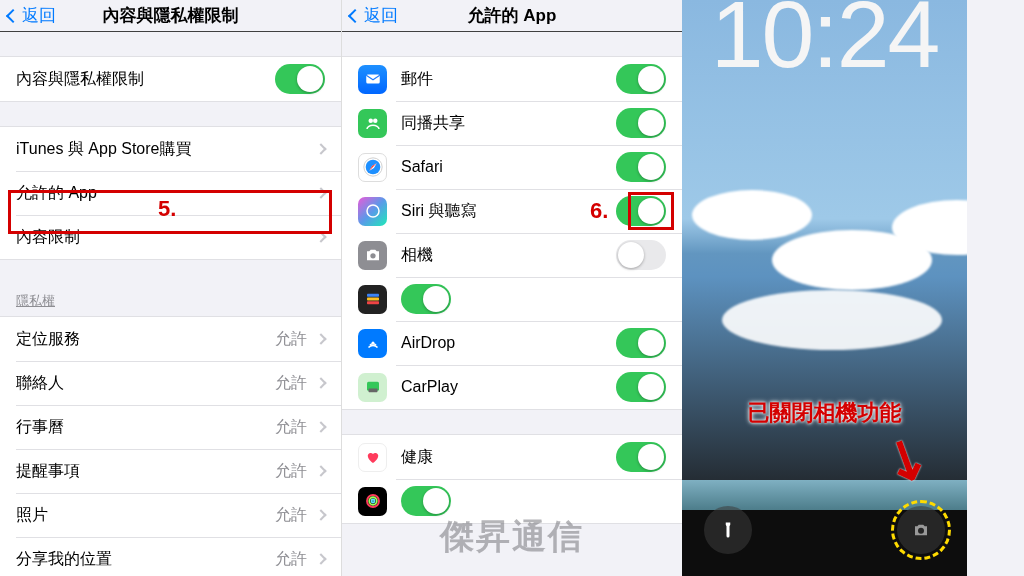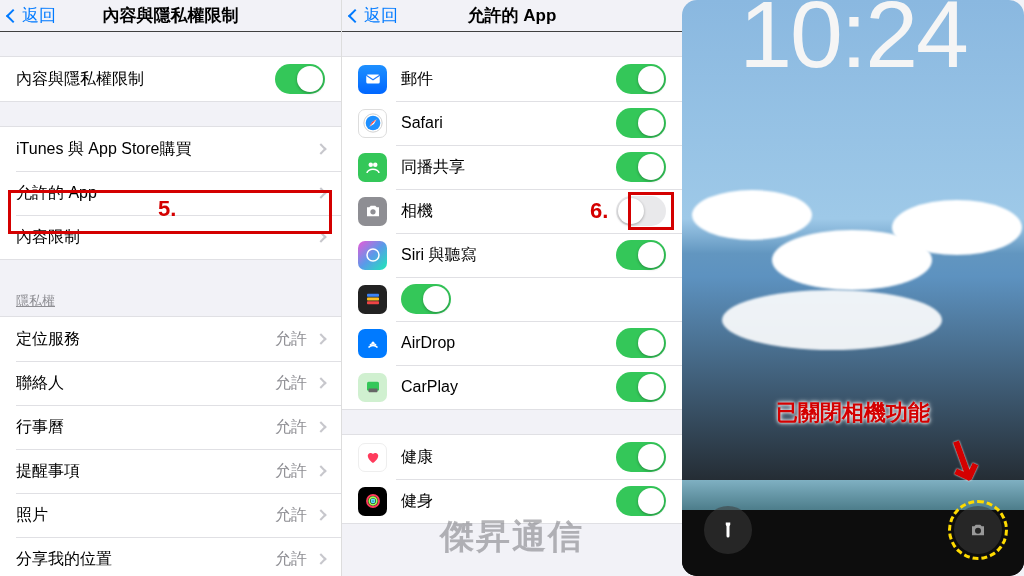--- a/index.html
+++ b/index.html
@@ -12,21 +12,21 @@
     display: flex;
   }
   .panel {
     height: 576px;
     overflow: hidden;
     position: relative;
     flex-shrink: 0;
   }
   .panel-1 { width: 341px; background:#f2f2f7; }
   .panel-2 { width: 341px; background:#f2f2f7; border-left:1px solid #ddd; }
-  .panel-3 { width: 342px; position: relative; border-radius: 15px; }
+  .panel-3 { width: 285px; position: relative; }
 
   
   .navbar {
     height: 32px;
     display:flex;
     align-items:center;
     justify-content:center;
     position:relative;
     background:#f2f2f7;
     border-bottom:1px solid #404040;
@@ -337,66 +337,66 @@
               <rect x="3" y="6" width="18" height="12" rx="2" fill="#fff"></rect>
               <path d="M3 7l9 6 9-6" stroke="#1e7bff" stroke-width="1.5" fill="none"></path>
             </svg>
           </div>
           <span class="label">郵件</span>
           <div class="toggle ">
             <div class="knob"></div>
           </div>
         </div>
         <div class="row withicon">
+          <div class="appicon ic-shareplay">
+            <svg viewBox="0 0 24 24" width="18" height="18">
+              <circle cx="9" cy="9" r="3" fill="#fff"></circle>
+              <circle cx="15" cy="9" r="3" fill="#fff"></circle>
+              <path d="M4 20c0-3 4-5 8-5s8 2 8 5" stroke="#fff" stroke-width="2" fill="none"></path>
+            </svg>
+          </div>
+          <span class="label">同播共享</span>
+          <div class="toggle ">
+            <div class="knob"></div>
+          </div>
+        </div>
+        <div class="row withicon">
           <div class="appicon ic-safari">
             <svg viewBox="0 0 24 24" width="22" height="22">
               <circle cx="12" cy="12" r="10" fill="#fff" stroke="#ccc"></circle>
               <circle cx="12" cy="12" r="8" fill="#1e90ff"></circle>
               <path d="M8 16l3-5 5-3-3 5z" fill="#fff"></path>
               <path d="M8 16l3-5 5-3" fill="#ff3b30"></path>
             </svg>
           </div>
           <span class="label">Safari</span>
           <div class="toggle ">
             <div class="knob"></div>
           </div>
         </div>
         <div class="row withicon">
-          <div class="appicon ic-shareplay">
-            <svg viewBox="0 0 24 24" width="18" height="18">
-              <circle cx="9" cy="9" r="3" fill="#fff"></circle>
-              <circle cx="15" cy="9" r="3" fill="#fff"></circle>
-              <path d="M4 20c0-3 4-5 8-5s8 2 8 5" stroke="#fff" stroke-width="2" fill="none"></path>
-            </svg>
-          </div>
-          <span class="label">同播共享</span>
+          <div class="appicon ic-siri">
+            <svg viewBox="0 0 24 24" width="18" height="18">
+              <circle cx="12" cy="12" r="8" fill="none" stroke="#fff" stroke-width="2"></circle>
+            </svg>
+          </div>
+          <span class="label">Siri 與聽寫</span>
           <div class="toggle ">
             <div class="knob"></div>
           </div>
         </div>
         <div class="row withicon">
           <div class="appicon ic-camera">
             <svg viewBox="0 0 24 24" width="18" height="18">
               <path fill="#fff" d="M4 7h3l2-2h6l2 2h3v12H4V7z"></path>
               <circle cx="12" cy="13" r="3.5" fill="#8e8e93"></circle>
             </svg>
           </div>
           <span class="label">相機</span>
           <div class="toggle off">
-            <div class="knob"></div>
-          </div>
-        </div>
-        <div class="row withicon">
-          <div class="appicon ic-siri">
-            <svg viewBox="0 0 24 24" width="18" height="18">
-              <circle cx="12" cy="12" r="8" fill="none" stroke="#fff" stroke-width="2"></circle>
-            </svg>
-          </div>
-          <span class="label">Siri 與聽寫</span>
-          <div class="toggle ">
             <div class="knob"></div>
           </div>
         </div>
         <div class="row withicon">
           <div class="appicon ic-wallet">
             <svg viewBox="0 0 24 24" width="18" height="18">
               <rect x="4" y="5" width="16" height="4" rx="1" fill="#3b82f6"></rect>
               <rect x="4" y="10" width="16" height="4" rx="1" fill="#fbbf24"></rect>
               <rect x="4" y="15" width="16" height="4" rx="1" fill="#ef4444"></rect>
             </svg>
@@ -446,21 +446,20 @@
           </div>
         </div>
         <div class="row withicon">
           <div class="appicon ic-fitness">
             <svg viewBox="0 0 24 24" width="18" height="18">
               <circle cx="12" cy="12" r="8" stroke="#ff3b5c" stroke-width="2.5" fill="none"></circle>
               <circle cx="12" cy="12" r="5" stroke="#9fff5c" stroke-width="2.5" fill="none"></circle>
               <circle cx="12" cy="12" r="2" stroke="#5cdfff" stroke-width="2.5" fill="none"></circle>
             </svg>
           </div>
-          <span class="label">健身</span>
           <div class="toggle ">
             <div class="knob"></div>
           </div>
         </div>
       </div>
   </div>
 
   <div class="flag-box" style="left:286px;top:192px;width:46px;height:38px;"></div>
   <div class="flag-label" style="left:248px;top:198px;">6.</div>
   <div class="watermark">傑昇通信</div>

